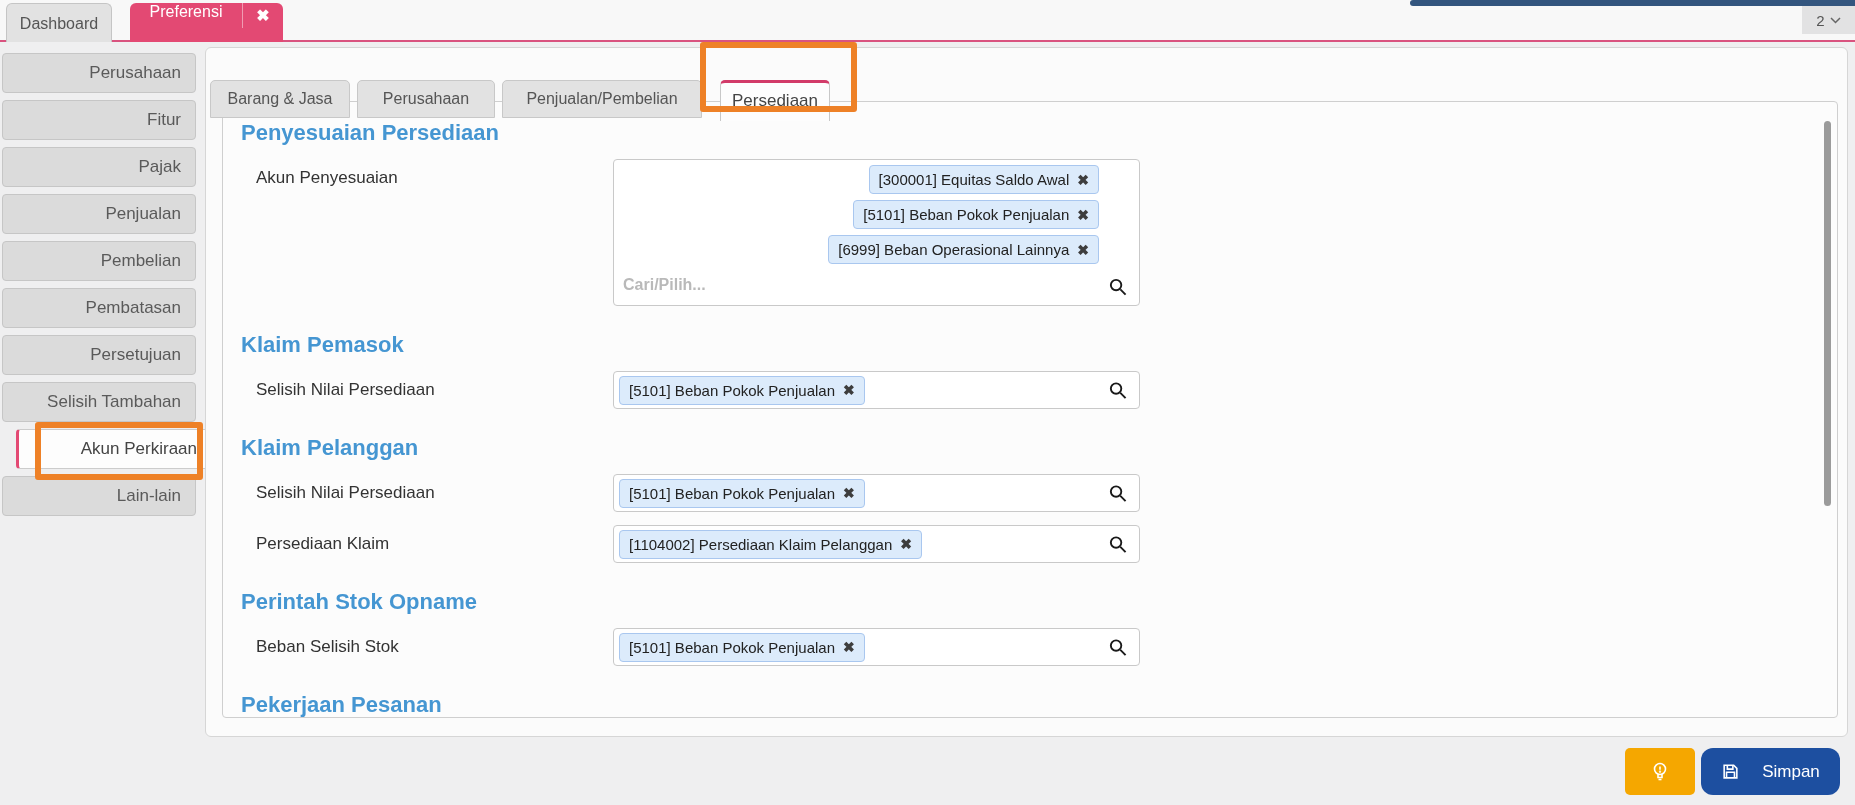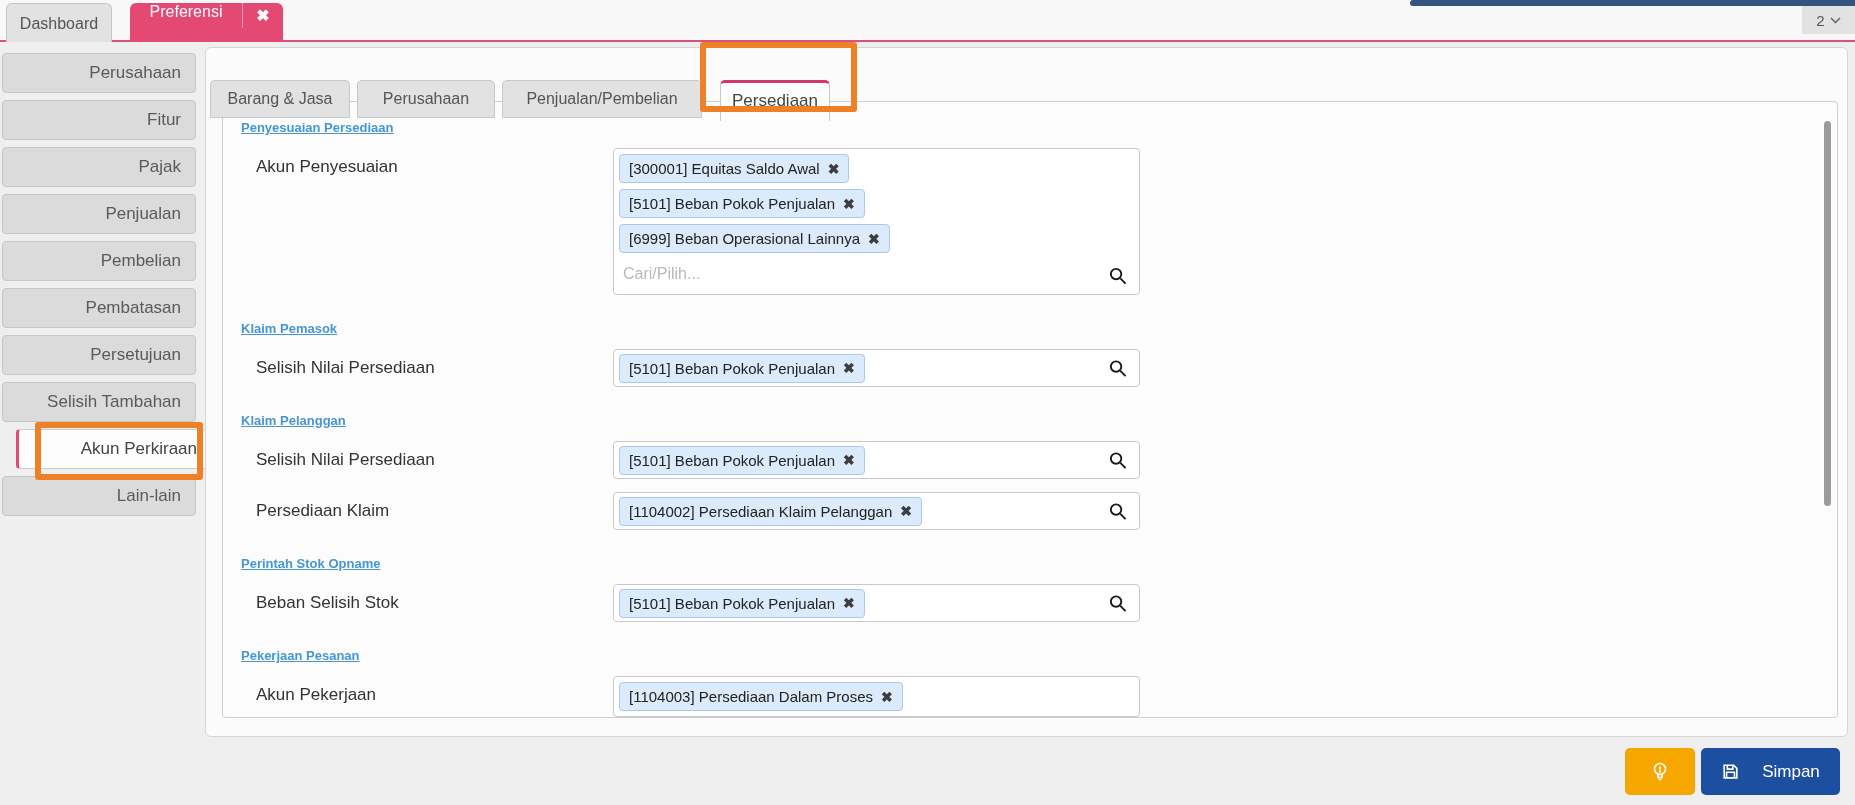--- a/index.html
+++ b/index.html
@@ -28,42 +28,42 @@
   .side-item.active{width:196px;margin-left:16px;background:#fdfdfd;border:1px solid #cccccc;border-left:3px solid var(--pink);color:#444;}
   
   .card{position:absolute;left:205px;top:47px;width:1643px;height:690px;background:#fbfbfb;border:1px solid #d6d6d6;border-radius:6px;}
   .ctabs{position:absolute;left:210px;top:80px;display:flex;gap:7px;z-index:3;}
   .ctab{height:38px;line-height:36px;text-align:center;background:#e2e2e2;border:1px solid #c8c8c8;border-radius:5px 5px 0 0;font-size:16px;color:#555;cursor:pointer;}
   .ctab.w1{width:140px}.ctab.w2{width:138px}.ctab.w3{width:200px}
   .ctab.active{width:110px;margin-left:11px;height:41px;background:#fdfdfd;border:1px solid #c8c8c8;border-bottom:none;border-top:3px solid #d23b69;color:#444;font-size:17px;line-height:35px;}
   .panel{position:absolute;left:222px;top:101px;width:1616px;height:617px;background:#fcfcfc;border:1px solid #cfcfcf;border-radius:4px;overflow:hidden;padding-top:18px;}
   .scroll-thumb{position:absolute;right:6px;top:19px;width:7px;height:385px;background:#9b9b9b;border-radius:4px;cursor:pointer;}
   
-  .section-title{margin:26px 0 13px 18px;font-size:13px;font-weight:bold;color:var(--blue);text-decoration:underline;}
+  .section-title{margin:26px 0 13px 18px;font-size:22px;font-weight:bold;color:var(--blue);}
   .section:first-child .section-title{margin-top:0;}
   .field-row{display:flex;align-items:flex-start;margin:0 0 13px 0;}
   .field-label{width:390px;padding-left:33px;font-size:17px;color:#333;line-height:38px;}
   .select-box{position:relative;width:527px;background:#fff;border:1px solid #c9c9c9;border-radius:4px;}
   .select-box.single{height:38px;display:flex;align-items:center;padding:0 40px 0 5px;}
   .select-box.multi{padding:5px 40px 5px 5px;}
-  .tags{display:flex;flex-wrap:wrap;gap:6px;}
+  .tags{display:flex;flex-wrap:wrap;gap:6px;justify-content:flex-end;}
   .tag{display:inline-flex;align-items:center;height:29px;padding:0 9px;background:var(--tag_bg);border:1px solid var(--tag_border);border-radius:4px;font-size:15px;color:#222;gap:8px;white-space:nowrap;}
   .tag-remove{font-size:14px;font-weight:bold;color:#3d3d3d;cursor:pointer;}
-  .search-row{height:30px;margin-top:6px;}
+  .search-row{height:30px;margin-top:6px;font-weight:bold;}
   .placeholder{font-size:16px;color:#b9b9b9;line-height:30px;padding-left:4px;}
   .select-box.single .search-icon{position:absolute;right:12px;top:50%;transform:translateY(-50%);}
   .select-box.multi .search-icon{position:absolute;right:12px;bottom:9px;}
   .search-icon{cursor:pointer;line-height:0;}
   
   .anno{position:absolute;border:6px solid var(--orange);border-radius:3px;z-index:50;pointer-events:none;}
   .anno-tab{left:700px;top:42px;width:157px;height:70px;}
   .anno-side{left:35px;top:422px;width:168px;height:58px;}
   
   .btn-hint{position:absolute;left:1625px;top:748px;width:70px;height:47px;background:var(--hint_yellow);border:none;border-radius:5px;display:flex;align-items:center;justify-content:center;cursor:pointer;}
-  .btn-save{position:absolute;left:1701px;top:748px;width:139px;height:47px;background:var(--save_blue);border:none;border-radius:5px;display:flex;align-items:center;justify-content:center;gap:22px;color:#fff;font-size:17px;font-family:"Liberation Sans",sans-serif;cursor:pointer;}
+  .btn-save{position:absolute;left:1701px;top:748px;width:139px;height:47px;background:var(--save_blue);border:none;border-radius:12px;display:flex;align-items:center;justify-content:center;gap:22px;color:#fff;font-size:17px;font-family:"Liberation Sans",sans-serif;cursor:pointer;}
 </style>
 </head>
 <body>
 
 <div class="top-strip">
   <div class="blue-banner"></div>
   <div class="wtab inactive"><span>Dashboard</span></div>
   <div class="wtab active">
     <span class="wtab-label">Preferensi</span>
     <span class="wtab-close">✖</span>

